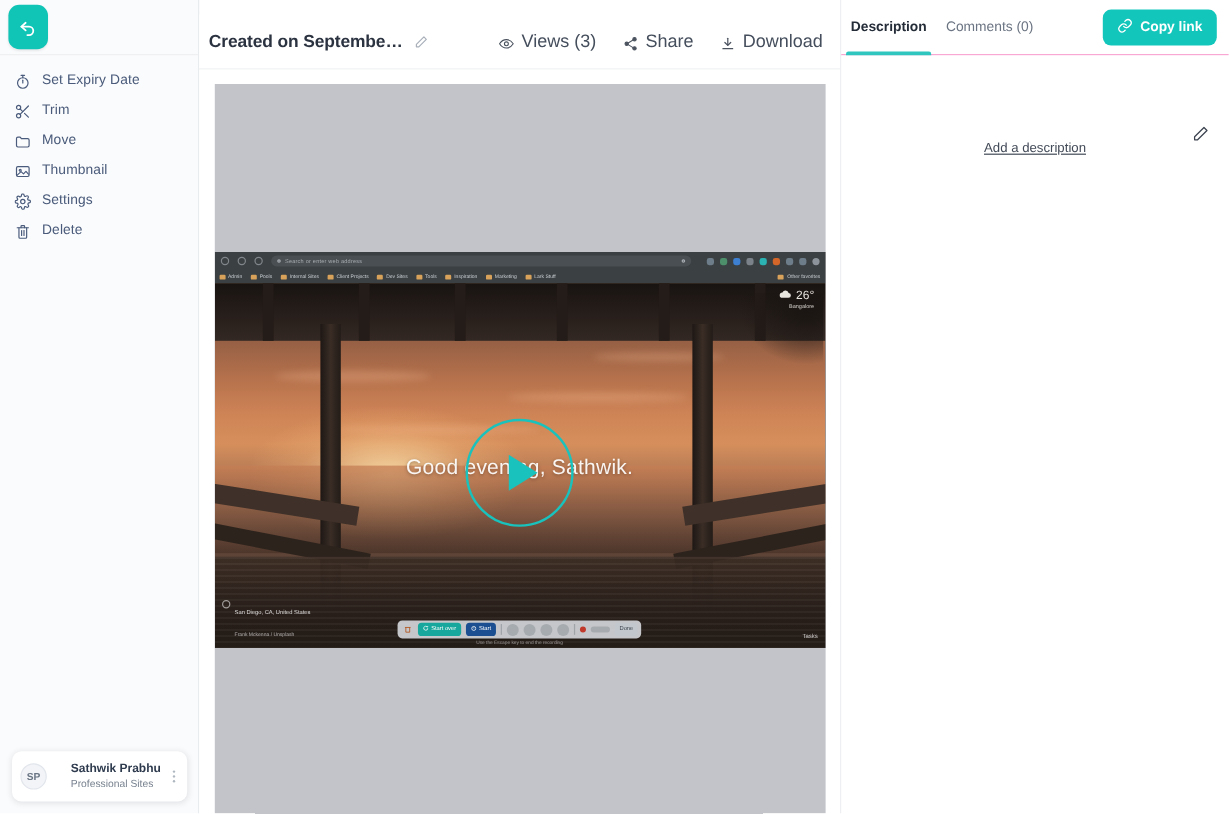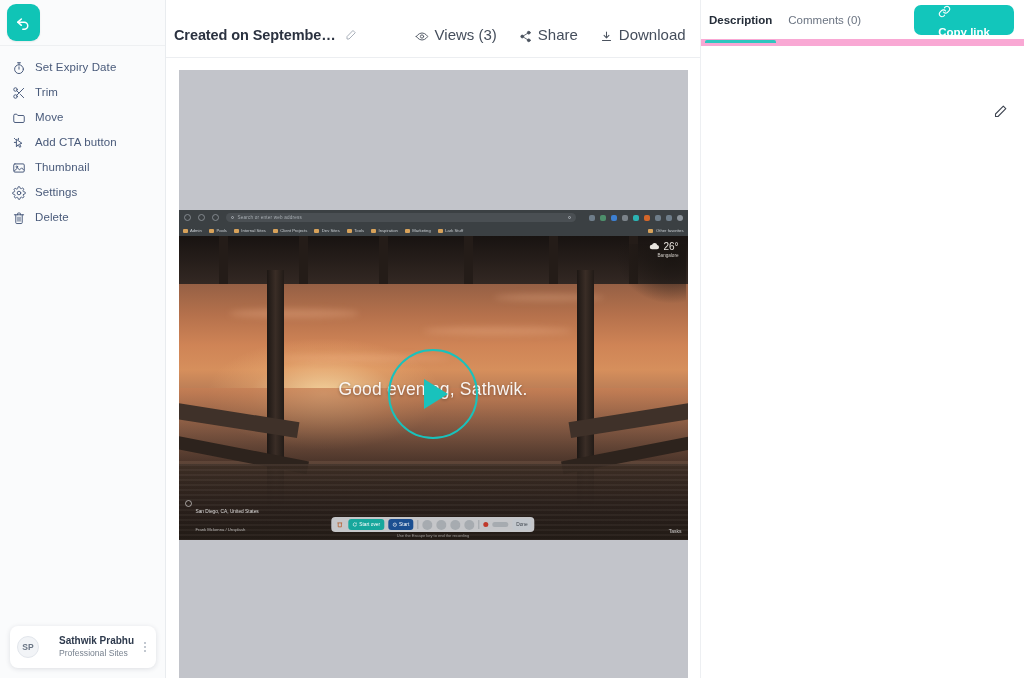--- a/index.html
+++ b/index.html
@@ -249,40 +249,40 @@
   .rightpanel {
     width: 324px; flex: 0 0 324px;
     height: 678px;
     background: #ffffff;
     border-left: 1px solid #edeff2;
     display: flex; flex-direction: column;
   }
   .rp-top {
     height: 46px; flex: 0 0 46px;
     display: flex; align-items: stretch;
-    border-bottom: 7px solid #f9a8d4;
+    border-bottom: 1px solid #f9a8d4;
     position: relative;
   }
   .tabs { display: flex; align-items: center; gap: 16px; padding-left: 8px; }
   .tab {
     font-size: 11.5px; color: #6b7482; cursor: pointer;
     height: 46px; display: flex; align-items: center; position: relative;
   }
   .tab.active { color: #242c38; font-weight: bold; }
   .tab.active::after {
     content: ""; position: absolute; left: -4px; right: -4px; bottom: 0;
     height: 3px; background: #2fc6c0; border-radius: 2px 2px 0 0;
   }
   .copy-link {
     margin-left: auto; align-self: center; margin-right: 10px;
     background: #12c6bb; color: #fff;
     height: 30px; border-radius: 7px;
-    display: flex; align-items: flex-start; gap: 6px;
-    padding: 0 24px; font-size: 11.5px; font-weight: bold;
-    cursor: pointer; border: none; flex-direction: column;
+    display: flex; align-items: center; gap: 6px;
+    padding: 0 12px; font-size: 11.5px; font-weight: bold;
+    cursor: pointer; border: none;
   }
   .rp-body { flex: 1 1 auto; position: relative; padding: 14px 18px; }
   .rp-edit { position: absolute; right: 16px; top: 58px; cursor: pointer; }
   .add-desc {
     position: absolute; left: 0; right: 0; top: 72px;
     text-align: center;
     font-size: 11px; color: #434b58;
     text-decoration: underline;
     cursor: pointer;
   }
@@ -334,31 +334,20 @@
 
       <div class="menu-item">
         <span class="menu-icon">
           <svg width="14" height="14" viewBox="0 0 24 24" fill="none" stroke="#4a5b7c" stroke-width="1.7" stroke-linecap="round" stroke-linejoin="round">
             <path d="M3 7.5a2 2 0 0 1 2-2h3.2l1.8 2.2H19a2 2 0 0 1 2 2v8a2 2 0 0 1-2 2H5a2 2 0 0 1-2-2z"></path>
           </svg>
         </span>
         <span class="menu-label">Move</span>
       </div>
 
-      <div class="menu-item">
-        <span class="menu-icon">
-          <svg width="14" height="14" viewBox="0 0 24 24" fill="none" stroke="#4a5b7c" stroke-width="1.7" stroke-linecap="round" stroke-linejoin="round">
-            <path d="M8 6l9 6.5-4 1.2 2.2 4.6-2.2 1-2.2-4.6L8 18z"></path>
-            <line x1="4" y1="4" x2="6" y2="6"></line>
-            <line x1="4" y1="11" x2="6.4" y2="11"></line>
-            <line x1="11" y1="4" x2="11" y2="6"></line>
-          </svg>
-        </span>
-        <span class="menu-label">Add CTA button</span>
-      </div>
 
       <div class="menu-item">
         <span class="menu-icon">
           <svg width="14" height="14" viewBox="0 0 24 24" fill="none" stroke="#4a5b7c" stroke-width="1.7" stroke-linecap="round" stroke-linejoin="round">
             <rect x="3" y="5" width="18" height="14" rx="2"></rect>
             <circle cx="8.3" cy="10" r="1.4"></circle>
             <polyline points="4,17 9.5,12 13,15.2 16.5,11.7 20,15.5"></polyline>
           </svg>
         </span>
         <span class="menu-label">Thumbnail</span>
@@ -641,16 +630,17 @@
         <span>Copy link</span>
       </button>
     </div>
 
     <div class="rp-body">
       <span class="rp-edit">
         <svg width="15" height="15" viewBox="0 0 24 24" fill="none" stroke="#3d4450" stroke-width="1.7" stroke-linecap="round" stroke-linejoin="round">
           <path d="M16.5 3.5l4 4L8 20H4v-4z"></path>
         </svg>
       </span>
+      <a class="add-desc">Add a description</a>
     </div>
   </aside>
 
 </div>
 
 </body></html>

